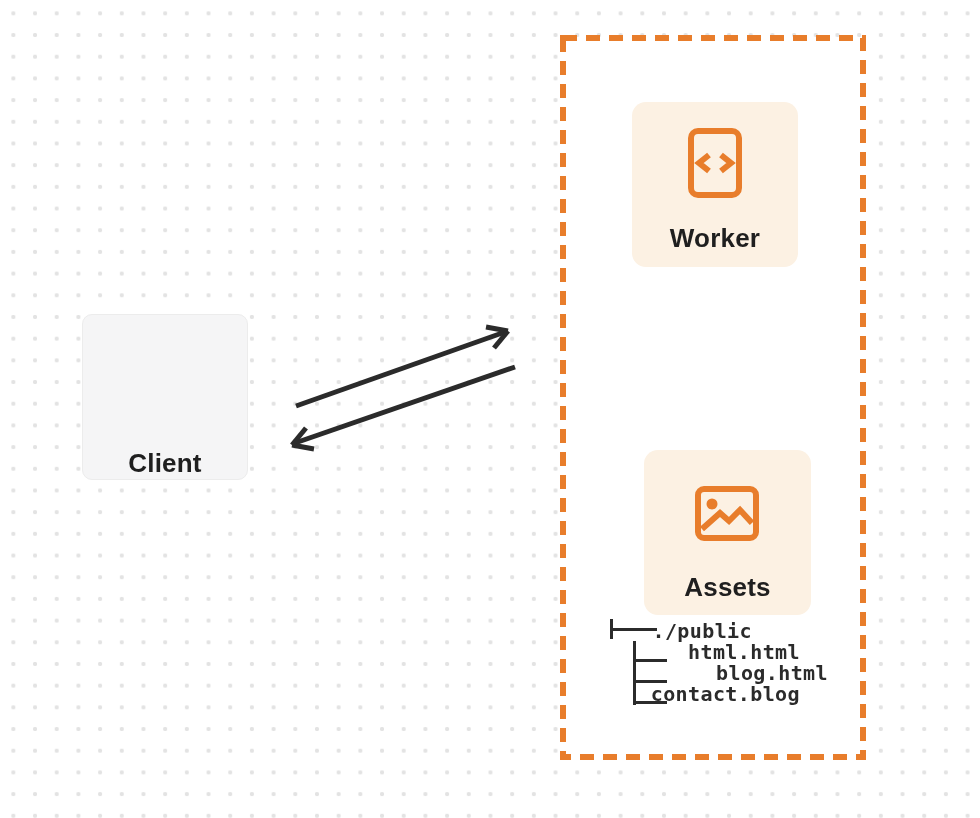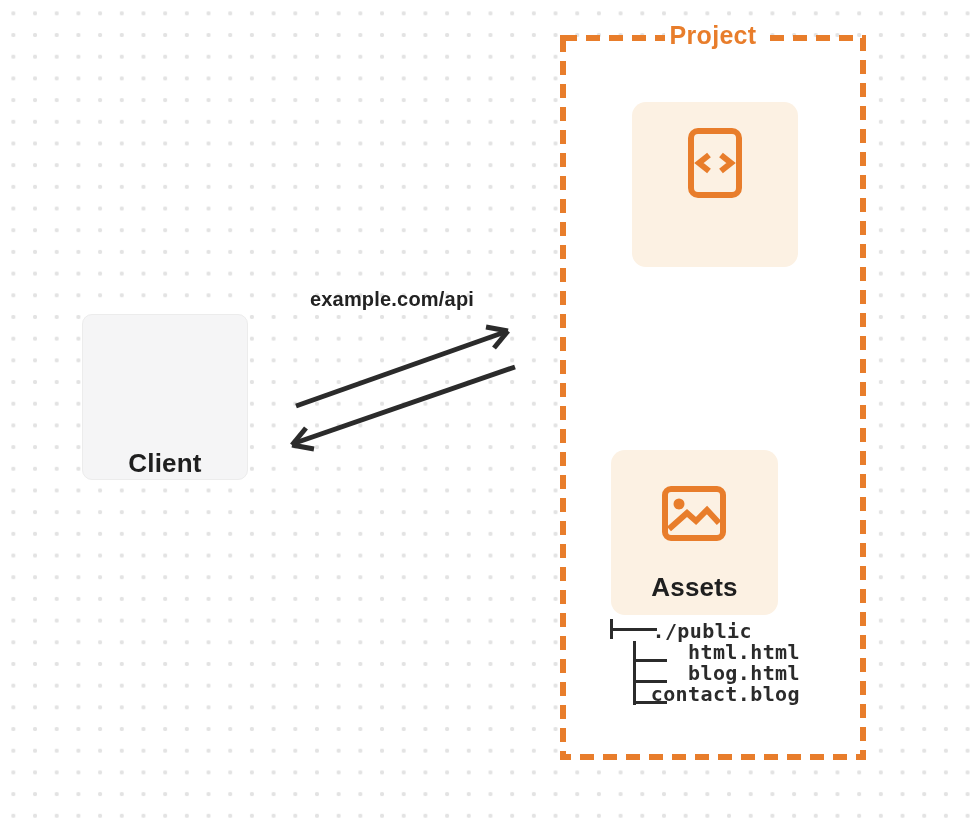--- a/index.html
+++ b/index.html
@@ -25,21 +25,21 @@
   .node-title{
     font-weight:700;font-size:26px;color:#1f1f1f;letter-spacing:0.2px;
   }
   .client-box{
     left:82px;top:314px;width:166px;height:166px;
     background:#f5f5f6;border:1px solid #ececec;border-radius:10px;
     display:flex;align-items:flex-end;justify-content:center;
     box-sizing:border-box;
   }
   .worker-box{left:632px;top:102px;width:166px;height:165px;}
-  .assets-box{left:611px;top:450px;width:167px;height:165px;}
+  .assets-box{left:644px;top:450px;width:167px;height:165px;}
 
   
   .project-label{
     left:560px;top:21px;width:306px;
     text-align:center;pointer-events:none;
   }
   .project-label span{
     display:inline-block;background:#ffffff;padding:0 5px;
     font-weight:700;font-size:25px;color:#e87d2b;letter-spacing:0.3px;
   }
@@ -74,38 +74,35 @@
       <line x1="508" y1="331" x2="494" y2="348"></line>
     </g>
 
     <g stroke="#2b2b2b" stroke-width="5" fill="none">
       <line x1="515" y1="367" x2="295" y2="443"></line>
       <line x1="292" y1="445" x2="314" y2="449"></line>
       <line x1="292" y1="445" x2="306" y2="428"></line>
     </g>
   </svg>
 
-  <div class="abs project-label">
-    <span>Project</span>
-  </div>
 
   <div class="abs client-box">
     <span class="node-title">Client</span>
   </div>
 
-  <div class="abs request-label">example.com/api</div>
 
   <div class="abs node node-cream worker-box">
     <span class="abs" style="left:56px;top:26px">
       <svg width="54" height="70" viewBox="0 0 54 70" fill="none">
         <rect x="3" y="3" width="48" height="64" rx="7" stroke="#e87d2b" stroke-width="6"></rect>
         <polyline points="21,27 11,35 21,43" stroke="#e87d2b" stroke-width="6"></polyline>
         <polyline points="33,27 43,35 33,43" stroke="#e87d2b" stroke-width="6"></polyline>
       </svg>
     </span>
+    <span class="abs node-title" style="left:0;top:121px;width:166px;text-align:center">Worker</span>
   </div>
 
   <div class="abs node node-cream assets-box">
     <span class="abs" style="left:51px;top:36px">
       <svg width="64" height="55" viewBox="0 0 64 55" fill="none">
         <rect x="3" y="3" width="58" height="49" rx="6" stroke="#e87d2b" stroke-width="6"></rect>
         <circle cx="17" cy="18" r="5.5" fill="#e87d2b"></circle>
         <polyline points="7,43 25,27 34,35 45,24 57,37" stroke="#e87d2b" stroke-width="6" stroke-linejoin="miter"></polyline>
       </svg>
     </span>
@@ -117,20 +114,20 @@
     <div class="abs bar" style="left:610px;top:619px;width:2.5px;height:20px"></div>
     <div class="abs bar" style="left:610px;top:628px;width:47px;height:2.5px"></div>
     <div class="abs tree-row" style="left:608px;top:621px;width:144px">./public</div>
 
     <div class="abs bar" style="left:633px;top:641px;width:2.5px;height:22px"></div>
     <div class="abs bar" style="left:634px;top:659px;width:33px;height:2.5px"></div>
     <div class="abs tree-row" style="left:608px;top:642px;width:192px">html.html</div>
 
     <div class="abs bar" style="left:633px;top:662px;width:2.5px;height:22px"></div>
     <div class="abs bar" style="left:634px;top:680px;width:33px;height:2.5px"></div>
-    <div class="abs tree-row" style="left:608px;top:663px;width:192px">blog.html</div>
+    <div class="abs tree-row" style="left:636px;top:663px;width:192px">blog.html</div>
 
     <div class="abs bar" style="left:633px;top:683px;width:2.5px;height:22px"></div>
     <div class="abs bar" style="left:634px;top:701px;width:33px;height:2.5px"></div>
     <div class="abs tree-row" style="left:608px;top:684px;width:192px">contact.blog</div>
   </div>
 
 </div>
 
 </body></html>

